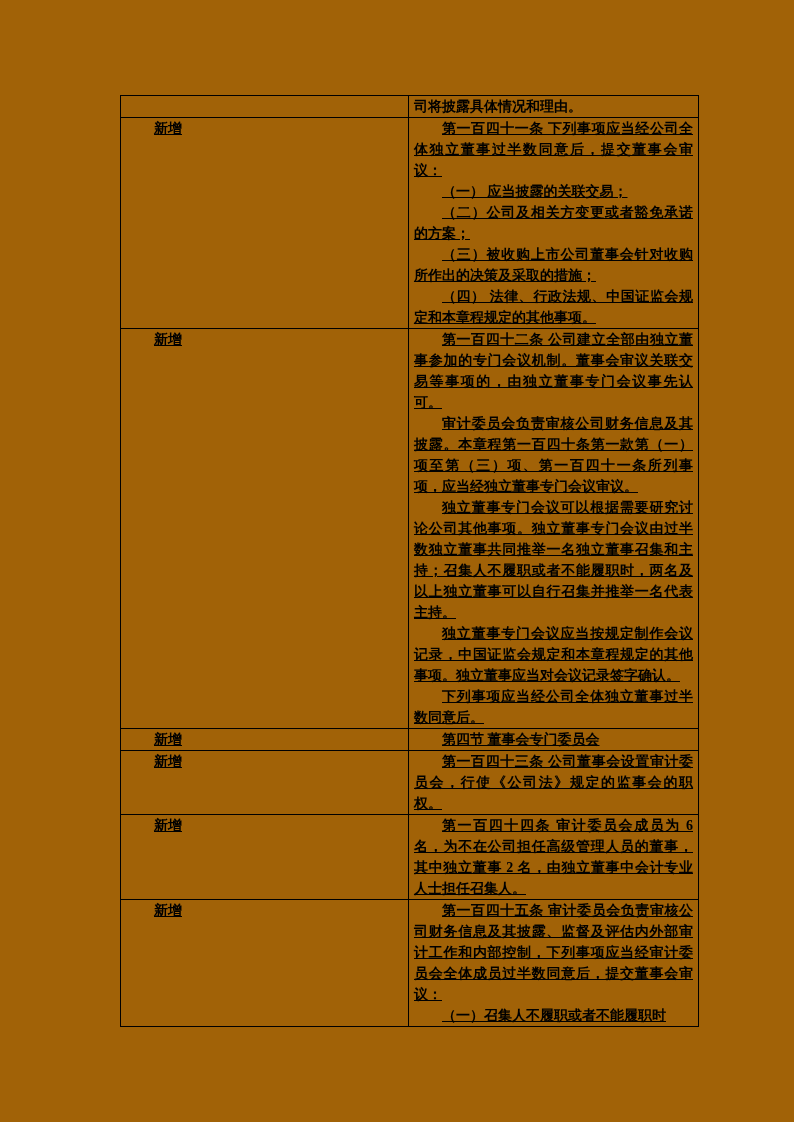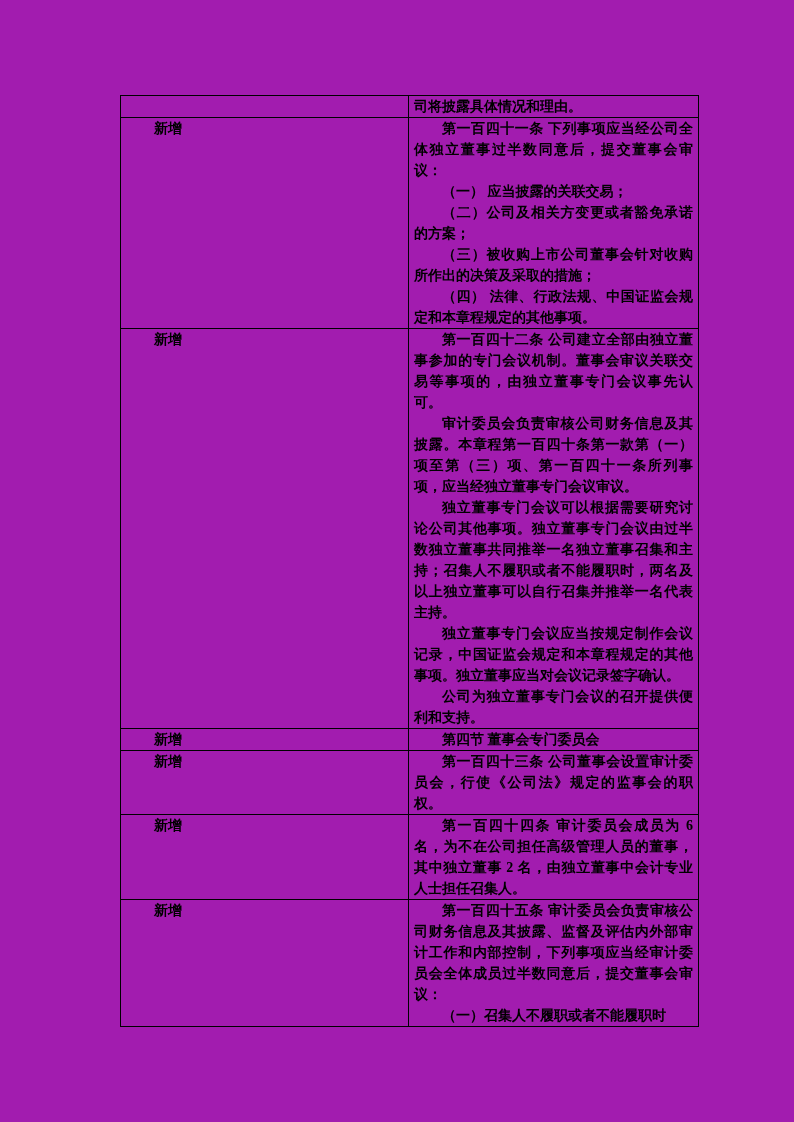--- a/index.html
+++ b/index.html
@@ -5,21 +5,21 @@
   html, body { margin: 0; padding: 0; }
   body {
     background: #888;
     font-family: "Liberation Serif", "DejaVu Serif", serif;
   }
   .page {
     position: relative;
     width: 794px;
     height: 1122px;
     margin: 0 auto;
-    background: #a21caf;
+    background: #a16207;
     overflow: hidden;
   }
   table.changes {
     position: absolute;
     left: 120px;
     top: 95px;
     width: 556px;
     border-collapse: collapse;
     table-layout: fixed;
   }
@@ -32,21 +32,21 @@
     line-height: 21px;
     font-weight: 700;
   }
   td.left-cell  { width: 277px; }
   td.right-cell { width: 279px; }
   .para {
     margin: 0;
     text-align: justify;
     word-break: break-all;
   }
-  .para.indent { text-indent: 2em; }
+  .para.indent { text-indent: 2em; text-decoration: underline; }
 </style>
 </head>
 <body>
 
 <div class="page">
   <table class="changes">
     <tbody>
         <tr>
           <td class="left-cell"></td>
           <td class="right-cell">
@@ -67,21 +67,21 @@
         </tr>
         <tr>
           <td class="left-cell">
             <div class="para indent">新增</div>
           </td>
           <td class="right-cell">
             <div class="para indent">第一百四十二条 公司建立全部由独立董事参加的专门会议机制。董事会审议关联交易等事项的，由独立董事专门会议事先认可。</div>
             <div class="para indent">审计委员会负责审核公司财务信息及其披露。本章程第一百四十条第一款第（一）项至第（三）项、第一百四十一条所列事项，应当经独立董事专门会议审议。</div>
             <div class="para indent">独立董事专门会议可以根据需要研究讨论公司其他事项。独立董事专门会议由过半数独立董事共同推举一名独立董事召集和主持；召集人不履职或者不能履职时，两名及以上独立董事可以自行召集并推举一名代表主持。</div>
             <div class="para indent">独立董事专门会议应当按规定制作会议记录，中国证监会规定和本章程规定的其他事项。独立董事应当对会议记录签字确认。</div>
-            <div class="para indent">公司为独立董事专门会议的召开提供便利和支持。</div>
+            <div class="para indent">下列事项应当经公司全体独立董事过半数同意后。</div>
           </td>
         </tr>
         <tr>
           <td class="left-cell">
             <div class="para indent">新增</div>
           </td>
           <td class="right-cell">
             <div class="para indent">第四节 董事会专门委员会</div>
           </td>
         </tr>

